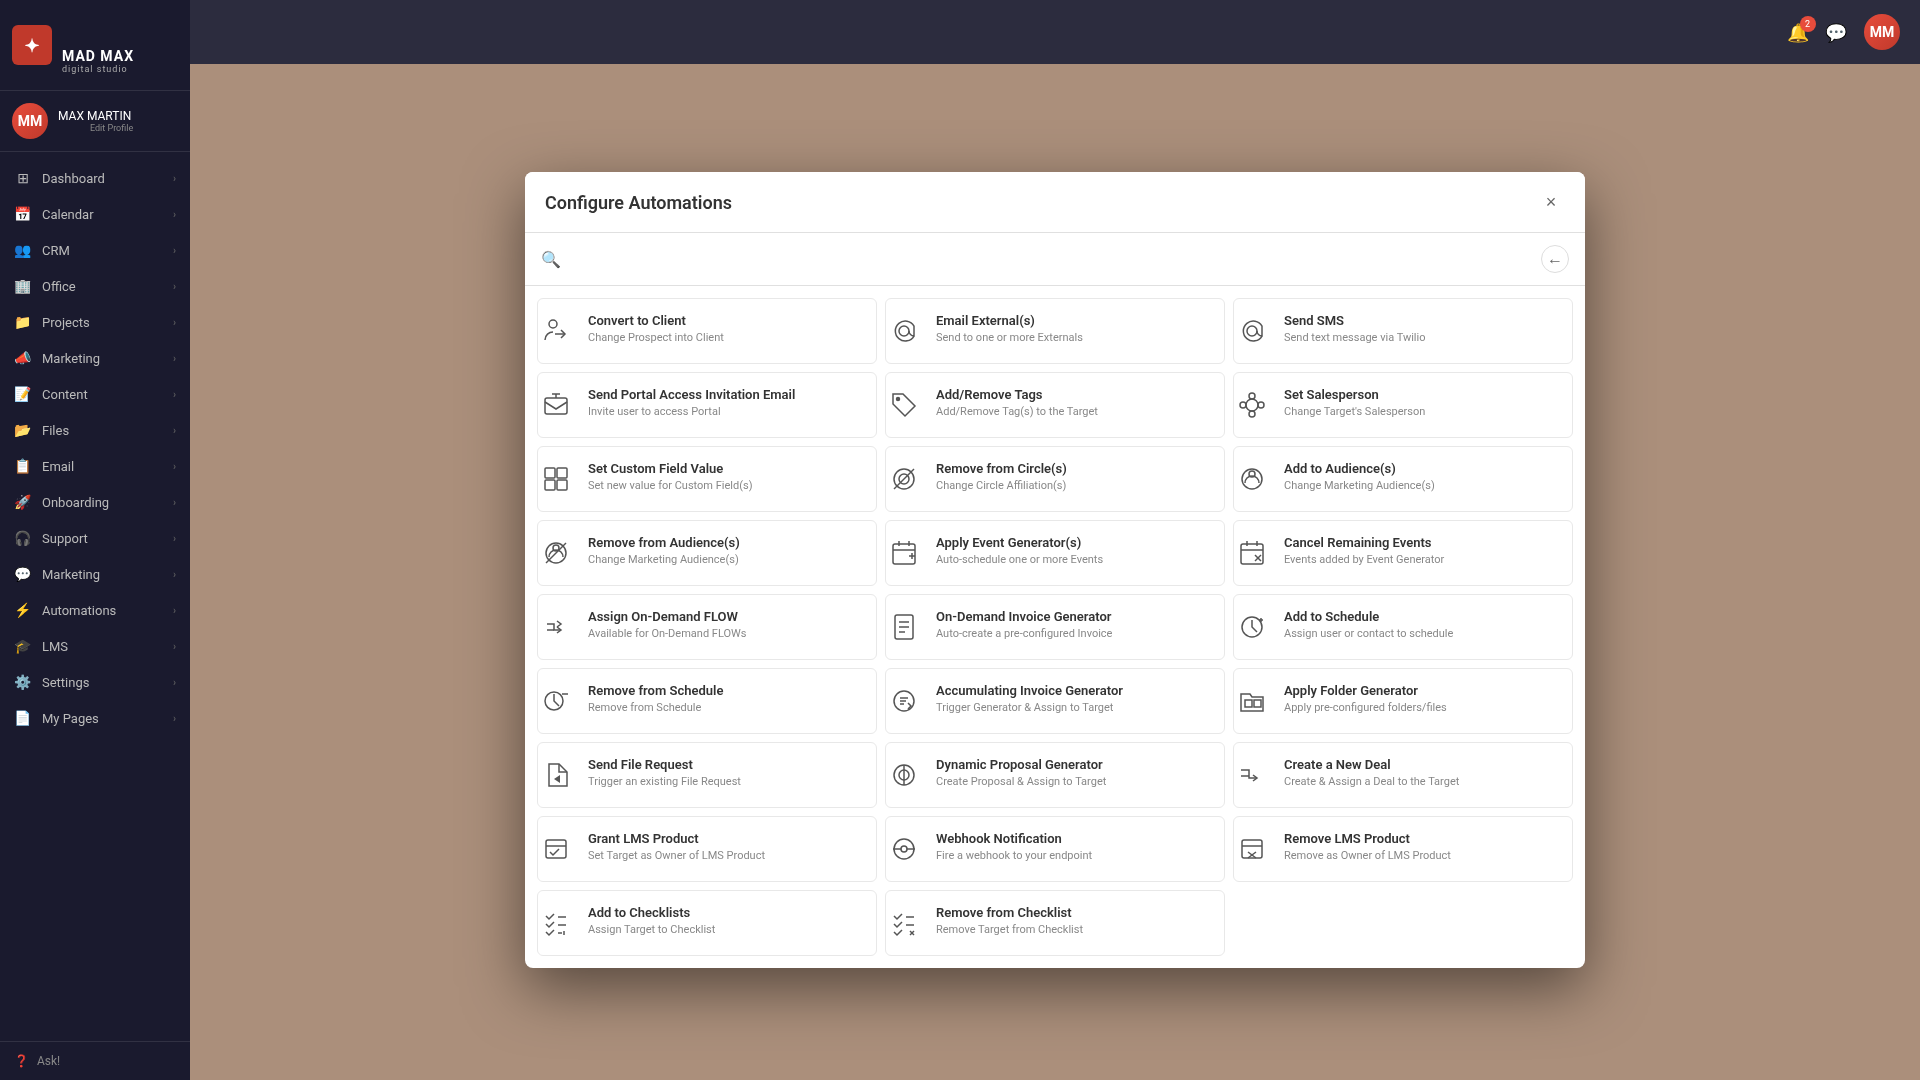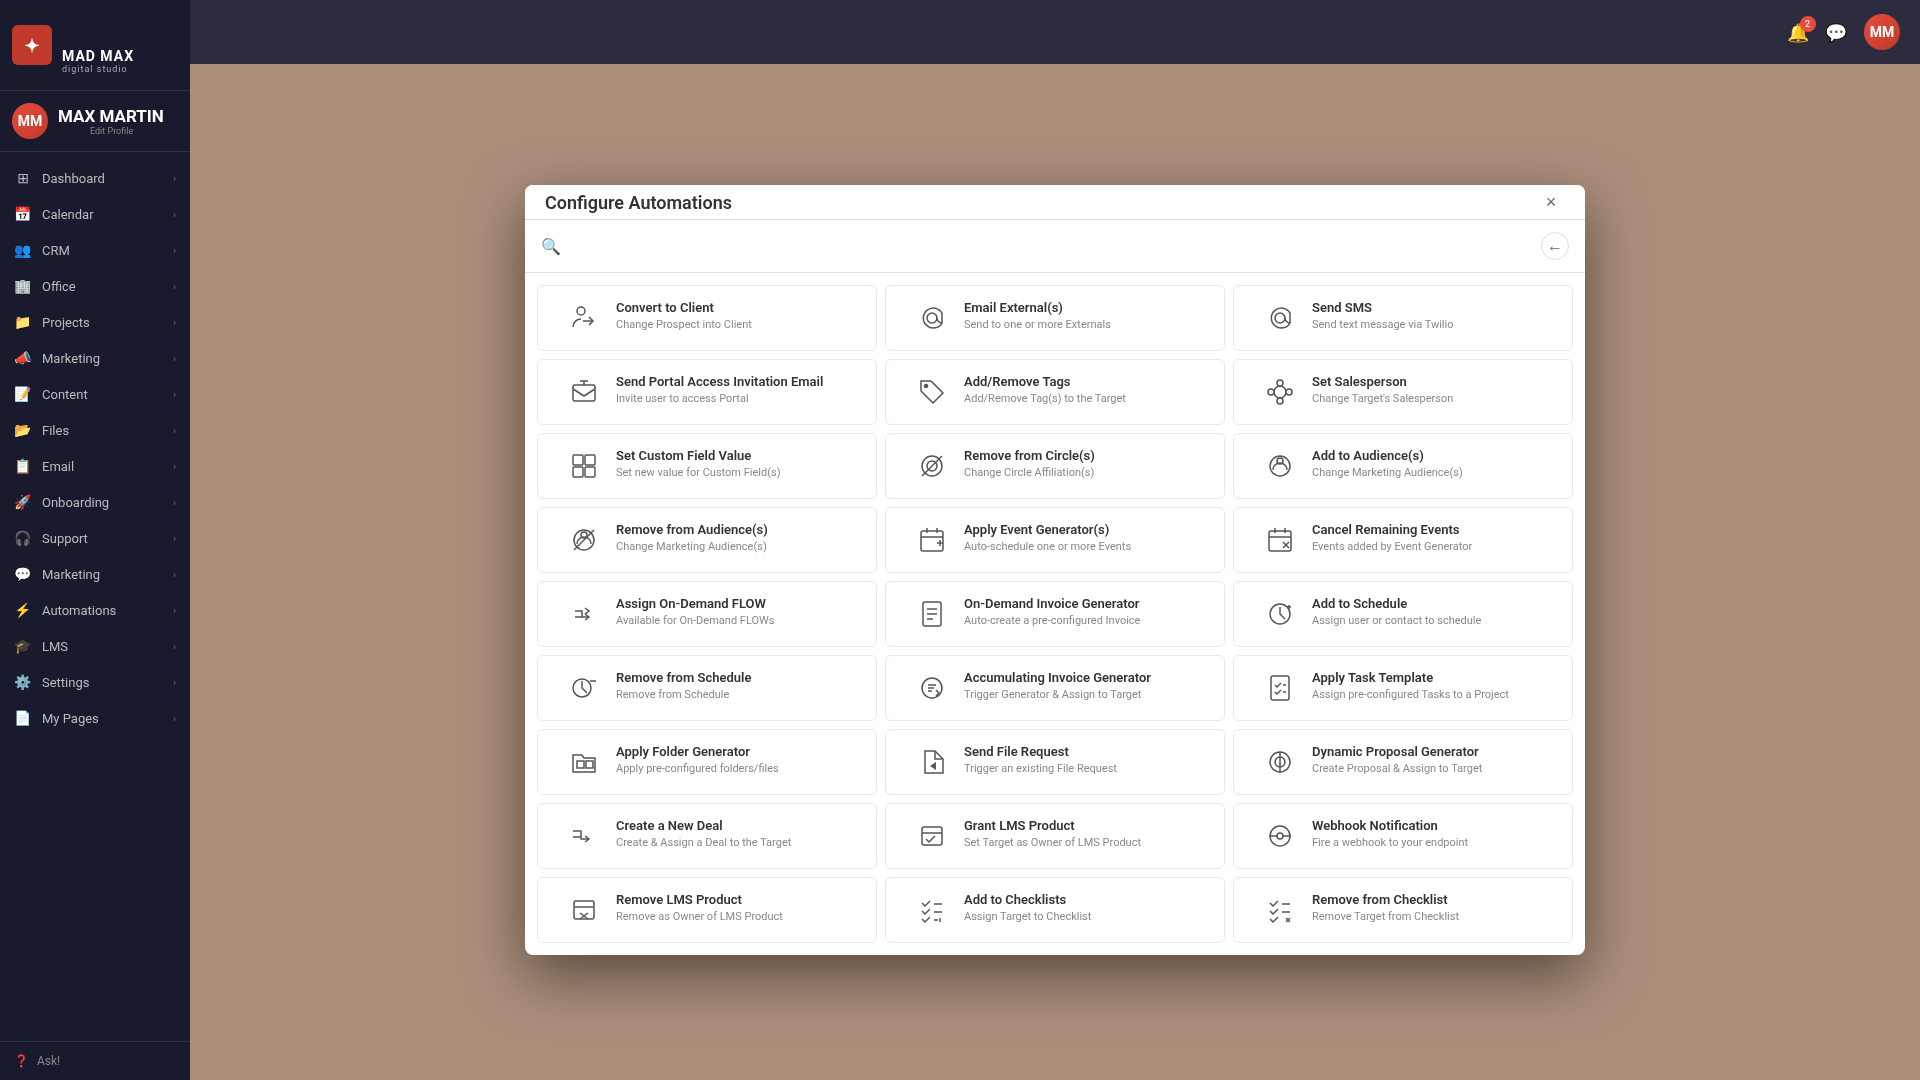--- a/index.html
+++ b/index.html
@@ -80,22 +80,22 @@
       align-items: center;
       justify-content: center;
       color: white;
       font-size: 14px;
       font-weight: bold;
       overflow: hidden;
     }
 
     .user-info .user-name {
       color: white;
-      font-size: 17px;
-      font-weight: 700;
+      font-size: 12px;
+      font-weight: 400;
     }
 
     .user-info .user-edit {
       color: #888;
       font-size: 9px;
       padding-left: 32px;
     }
 
     .nav-items {
       flex: 1;
@@ -230,21 +230,21 @@
       overflow: hidden;
       box-shadow: 0 20px 60px rgba(0,0,0,0.5);
       display: flex;
       flex-direction: column;
       position: relative;
       left: 95px;
       top: 30px;
     }
 
     .modal-header {
-      padding: 3px 20px;
+      padding: 16px 20px;
       border-bottom: 1px solid #e0e0e0;
       display: flex;
       align-items: center;
       justify-content: space-between;
       background: white;
     }
 
     .modal-title {
       font-size: 18px;
       font-weight: 600;
@@ -309,21 +309,21 @@
 
     .automations-grid {
       display: grid;
       grid-template-columns: repeat(3, 1fr);
       gap: 8px;
     }
 
     .automation-card {
       border: 1px solid #e8e8e8;
       border-radius: 6px;
-      padding: 14px 28px;
+      padding: 14px 0;
       display: flex;
       align-items: flex-start;
       gap: 14px;
       cursor: pointer;
       transition: background 0.15s;
       background: white;
     }
 
     .automation-card-icon {
       width: 36px;
@@ -745,35 +745,20 @@
     <div class="automation-card-icon">
       <svg width="30" height="30" viewBox="0 0 30 30" fill="none" stroke="#555" stroke-width="1.5">
     <circle cx="15" cy="15" r="10"></circle>
                 <path d="M11 12h8M11 15h6M11 18h4"></path>
                 <path d="M19 17l3 3-3 3"></path>
   </svg>
     </div>
     <div class="automation-card-text">
       <div class="card-title">Accumulating Invoice Generator</div>
       <div class="card-desc">Trigger Generator &amp; Assign to Target</div>
-    </div>
-  </div>
-          <div class="automation-card">
-    <div class="automation-card-icon">
-      <svg width="30" height="30" viewBox="0 0 30 30" fill="none" stroke="#555" stroke-width="1.5">
-    <rect x="6" y="3" width="18" height="24" rx="2"></rect>
-    <polyline points="10,12 12,14 16,10"></polyline>
-                <line x1="18" y1="12" x2="21" y2="12"></line>
-    <polyline points="10,19 12,21 16,17"></polyline>
-                <line x1="18" y1="19" x2="21" y2="19"></line>
-  </svg>
-    </div>
-    <div class="automation-card-text">
-      <div class="card-title">Apply Task Template</div>
-      <div class="card-desc">Assign pre-configured Tasks to a Project</div>
     </div>
   </div>
           <div class="automation-card">
     <div class="automation-card-icon">
       <svg width="30" height="30" viewBox="0 0 30 30" fill="none" stroke="#555" stroke-width="1.5">
     <path d="M4 8h9l2 3h11v14H4z"></path>
                 <rect x="8" y="14" width="7" height="7"></rect>
                 <rect x="17" y="14" width="7" height="7"></rect>
   </svg>
     </div>

